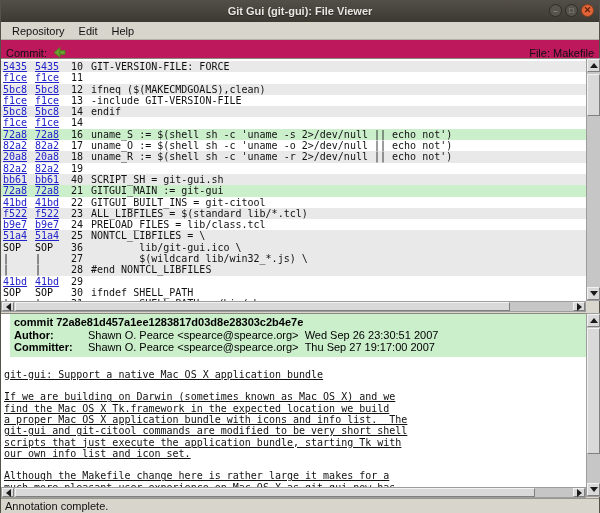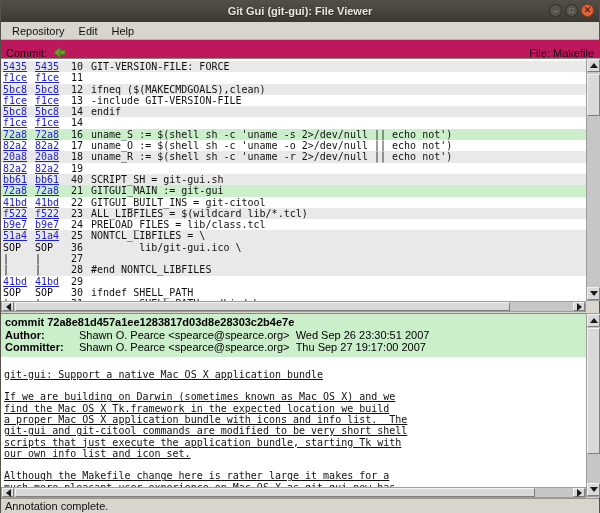--- a/index.html
+++ b/index.html
@@ -54,21 +54,21 @@
            display:flex; align-items:center; justify-content:center; cursor:pointer; }
   .tri { width:0; height:0; }
   .tri-up    { border-left:4px solid transparent; border-right:4px solid transparent; border-bottom:5px solid #1a1a1a; }
   .tri-down  { border-left:4px solid transparent; border-right:4px solid transparent; border-top:5px solid #1a1a1a; }
   .tri-left  { border-top:4px solid transparent; border-bottom:4px solid transparent; border-right:5px solid #1a1a1a; }
   .tri-right { border-top:4px solid transparent; border-bottom:4px solid transparent; border-left:5px solid #1a1a1a; }
 
   
   .commit-pane { position:absolute; top:313px; left:0; width:585px; height:174px; background:#fff;
                  overflow:hidden; border-top:1px solid #8a877f; }
-  .commit-head { background:#cbeecb; padding:2px 20px 3px 4px; font-size:11px; line-height:12.6px; }
+  .commit-head { background:#cbeecb; padding:2px 20px 3px 4px; font-size:11px; line-height:12.6px;margin-left:9px; }
   .commit-line { font-weight:bold; white-space:pre; }
   .meta-row { display:flex; white-space:pre; }
   .meta-label { font-weight:bold; width:74px; flex:none; }
   .commit-msg { font-family:"DejaVu Sans Mono", monospace; font-size:10px; line-height:11.3px;
                 padding:12px 3px 0 3px; white-space:pre; color:#111;text-decoration:underline; }
   .msg-line { height:11.3px; }
 
   
   .statusbar { position:absolute; top:498px; left:0; width:100%; height:15px; background:#d8d5cd;
                border-top:1px solid #989589; font-size:11px; color:#111; display:flex;
@@ -114,25 +114,25 @@
         <div class="blame-row bg-white"><span class="col-sha link">f1ce</span><span class="col-sha col-sha2 link">f1ce</span><span class="col-num">13</span><span class="col-code">-include GIT-VERSION-FILE</span></div>
         <div class="blame-row bg-gray"><span class="col-sha link">5bc8</span><span class="col-sha col-sha2 link">5bc8</span><span class="col-num">14</span><span class="col-code">endif</span></div>
         <div class="blame-row bg-white"><span class="col-sha link">f1ce</span><span class="col-sha col-sha2 link">f1ce</span><span class="col-num">14</span><span class="col-code"></span></div>
         <div class="blame-row bg-green"><span class="col-sha link">72a8</span><span class="col-sha col-sha2 link">72a8</span><span class="col-num">16</span><span class="col-code">uname_S := $(shell sh -c 'uname -s 2&gt;/dev/null || echo not')</span></div>
         <div class="blame-row bg-white"><span class="col-sha link">82a2</span><span class="col-sha col-sha2 link">82a2</span><span class="col-num">17</span><span class="col-code">uname_O := $(shell sh -c 'uname -o 2&gt;/dev/null || echo not')</span></div>
         <div class="blame-row bg-gray"><span class="col-sha link">20a8</span><span class="col-sha col-sha2 link">20a8</span><span class="col-num">18</span><span class="col-code">uname_R := $(shell sh -c 'uname -r 2&gt;/dev/null || echo not')</span></div>
         <div class="blame-row bg-white"><span class="col-sha link">82a2</span><span class="col-sha col-sha2 link">82a2</span><span class="col-num">19</span><span class="col-code"></span></div>
         <div class="blame-row bg-gray"><span class="col-sha link">bb61</span><span class="col-sha col-sha2 link">bb61</span><span class="col-num">40</span><span class="col-code">SCRIPT_SH = git-gui.sh</span></div>
         <div class="blame-row bg-green"><span class="col-sha link">72a8</span><span class="col-sha col-sha2 link">72a8</span><span class="col-num">21</span><span class="col-code">GITGUI_MAIN := git-gui</span></div>
         <div class="blame-row bg-white"><span class="col-sha link">41bd</span><span class="col-sha col-sha2 link">41bd</span><span class="col-num">22</span><span class="col-code">GITGUI_BUILT_INS = git-citool</span></div>
-        <div class="blame-row bg-gray"><span class="col-sha link">f522</span><span class="col-sha col-sha2 link">f522</span><span class="col-num">23</span><span class="col-code">ALL_LIBFILES = $(wildcard lib/*.tcl)</span></div>
+        <div class="blame-row bg-gray"><span class="col-sha link">f522</span><span class="col-sha col-sha2 link">f522</span><span class="col-num">23</span><span class="col-code">ALL_LIBFILES = $(standard lib/*.tcl)</span></div>
         <div class="blame-row bg-white"><span class="col-sha link">b9e7</span><span class="col-sha col-sha2 link">b9e7</span><span class="col-num">24</span><span class="col-code">PRELOAD_FILES = lib/class.tcl</span></div>
         <div class="blame-row bg-gray"><span class="col-sha link">51a4</span><span class="col-sha col-sha2 link">51a4</span><span class="col-num">25</span><span class="col-code">NONTCL_LIBFILES = \</span></div>
         <div class="blame-row bg-gray"><span class="col-sha">SOP</span><span class="col-sha col-sha2">SOP</span><span class="col-num">36</span><span class="col-code">        lib/git-gui.ico \</span></div>
-        <div class="blame-row bg-gray"><span class="col-sha">|</span><span class="col-sha col-sha2">|</span><span class="col-num">27</span></div>
+        <div class="blame-row bg-gray"><span class="col-sha">|</span><span class="col-sha col-sha2">|</span><span class="col-num">27</span><span class="col-code">        $(wildcard lib/win32_*.js) \</span></div>
         <div class="blame-row bg-gray"><span class="col-sha">|</span><span class="col-sha col-sha2">|</span><span class="col-num">28</span><span class="col-code">#end NONTCL_LIBFILES</span></div>
         <div class="blame-row bg-white"><span class="col-sha link">41bd</span><span class="col-sha col-sha2 link">41bd</span><span class="col-num">29</span><span class="col-code"></span></div>
         <div class="blame-row bg-white"><span class="col-sha">SOP</span><span class="col-sha col-sha2">SOP</span><span class="col-num">30</span><span class="col-code">ifndef SHELL_PATH</span></div>
         <div class="blame-row bg-white"><span class="col-sha">|</span><span class="col-sha col-sha2">|</span><span class="col-num">31</span><span class="col-code">        SHELL_PATH = /bin/sh</span></div>
       </div>
   </div>
 
   <div class="sb sb-v" style="top:58px; left:585px; height:243px;">
     <div class="sb-el" style="top:0; left:0; right:0; height:13px;">
         <div class="tri tri-up"></div>

